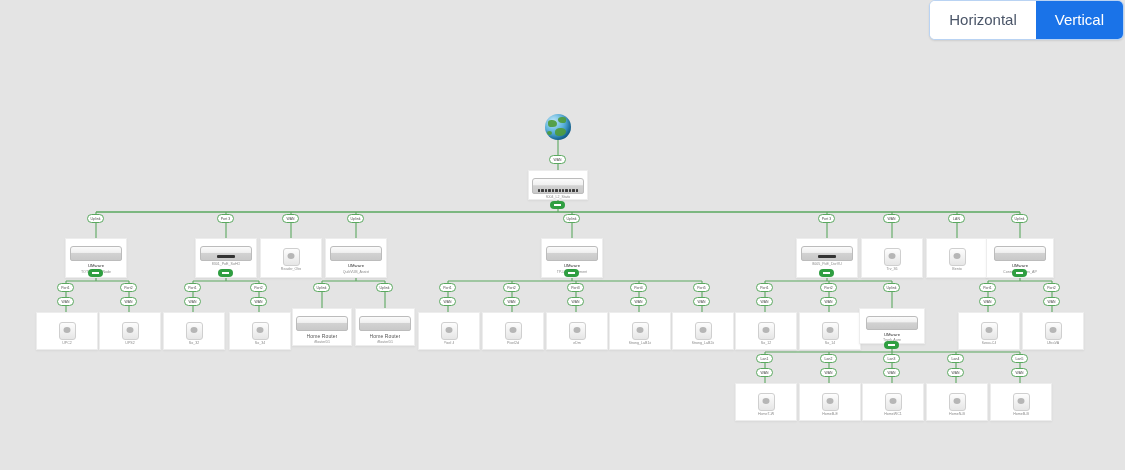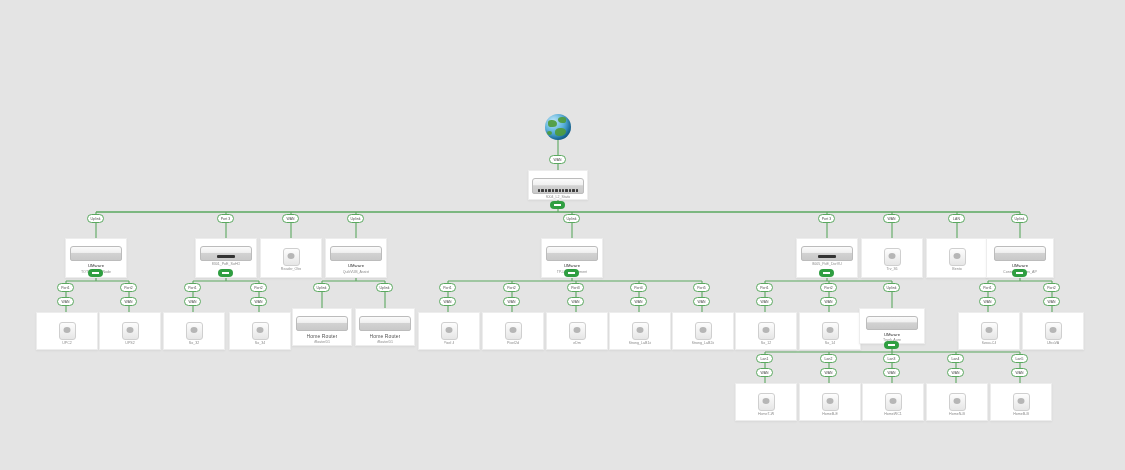--- a/index.html
+++ b/index.html
@@ -106,20 +106,24 @@
   .globe i.c1{left:3px;top:6px;width:9px;height:7px;border-radius:40% 60% 50% 45%;}
   .globe i.c2{left:13px;top:3px;width:8px;height:6px;border-radius:55% 45% 40% 60%;}
   .globe i.c3{left:10px;top:14px;width:11px;height:8px;border-radius:50% 45% 60% 40%;}
   .globe i.c4{left:2px;top:17px;width:5px;height:4px;}
 </style>
 </head>
 <body>
 
 <div id="canvas">
 
+  <div class="toggle">
+    <button>Horizontal</button>
+    <button class="active">Vertical</button>
+  </div>
 
   <svg class="links">
     <g stroke="#5aa85f" stroke-width="1.1" fill="none">
 
       <path d="M558 138 L558 172"></path>
 
       <path d="M558 200 L558 212"></path>
 
       <path d="M96 212 L1020 212" stroke-width="1.3"></path>
 

